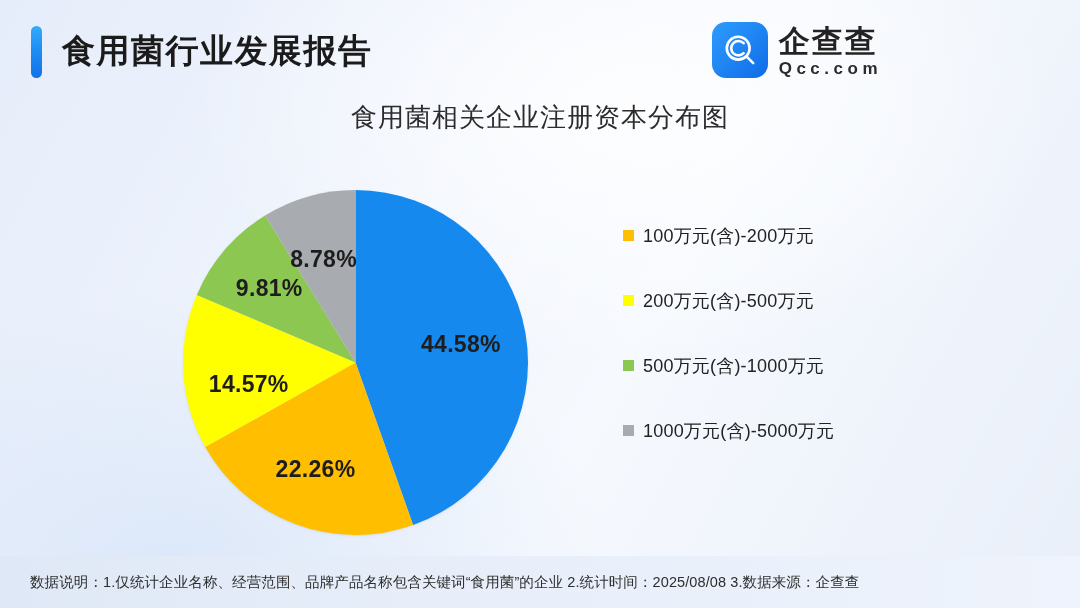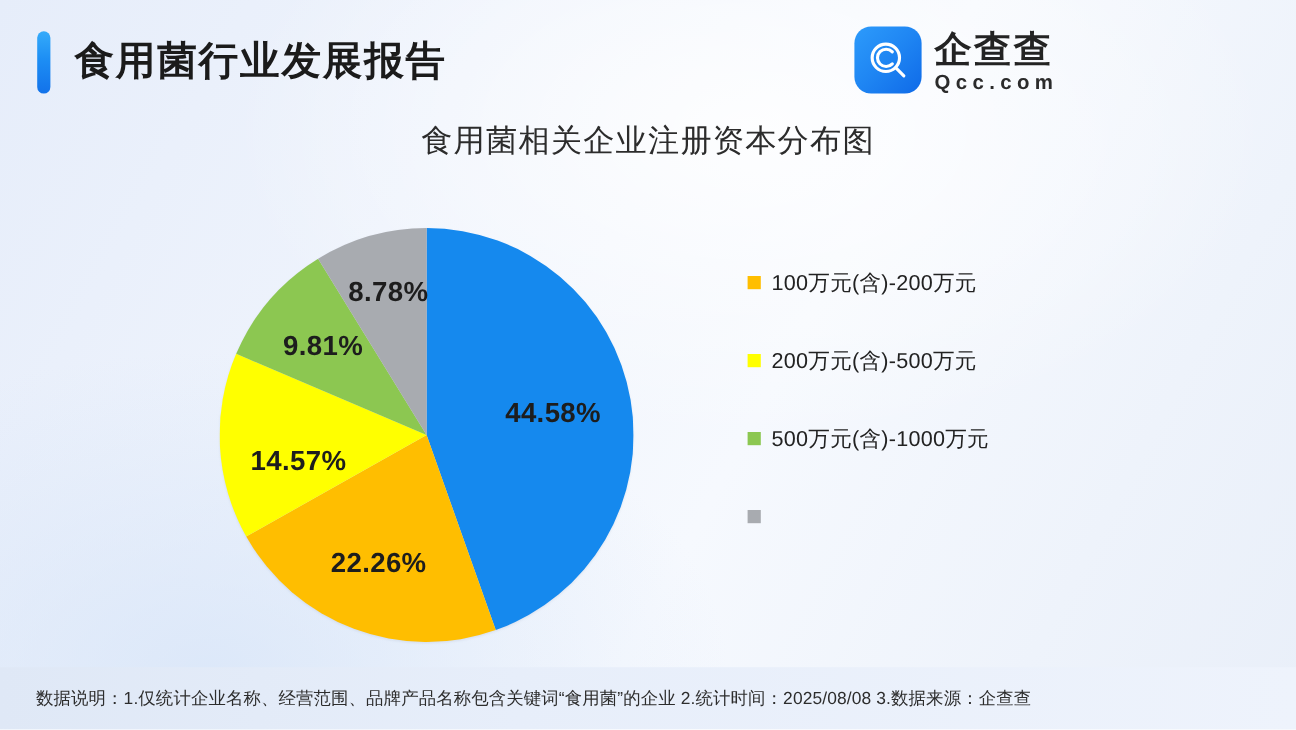--- a/index.html
+++ b/index.html
@@ -210,39 +210,40 @@
           <path d="M 172.5 172.5 L 22.180159715828296 257.11793909651254 A 172.5 172.5 0 0 1 13.80245667457487 104.88831652388164 Z" fill="#ffff00"></path>
           <path d="M 172.5 172.5 L 13.80245667457487 104.88831652388164 A 172.5 172.5 0 0 1 82.09191779503058 25.589725777876595 Z" fill="#8cc751"></path>
           <path d="M 172.5 172.5 L 82.09191779503058 25.589725777876595 A 172.5 172.5 0 0 1 172.5000000000001 0 Z" fill="#a8abb0"></path>
         </g>
     </svg>
     <div id="pie-labels">
         <div class="slice-label" style="left: 277.903px; top: 154.377px;">44.58%</div>
         <div class="slice-label" style="left: 132.525px; top: 279.101px;">22.26%</div>
         <div class="slice-label" style="left: 65.7116px; top: 178.377px; margin-top: 16px;">14.57%</div>
         <div class="slice-label" style="left: 86.2305px; top: 98.2074px;">9.81%</div>
-        <div class="slice-label" style="left: 140.554px; top: 53px;">8.78%</div>
+        <div class="slice-label" style="left: 140.554px; top: 69px;">8.78%</div>
       </div>
   </div>
 
   <div id="legend">
       <div class="legend-item">
         <span class="legend-swatch" style="background: rgb(255, 190, 0);"></span>
         <span class="legend-label">100万元(含)-200万元</span>
       </div>
       <div class="legend-item">
         <span class="legend-swatch" style="background: rgb(255, 255, 0);"></span>
         <span class="legend-label">200万元(含)-500万元</span>
       </div>
       <div class="legend-item">
         <span class="legend-swatch" style="background: rgb(140, 199, 81);"></span>
         <span class="legend-label">500万元(含)-1000万元</span>
       </div>
       <div class="legend-item">
         <span class="legend-swatch" style="background: rgb(168, 171, 176);"></span>
+        <span class="legend-label">1000万元(含)-5000万元</span>
       </div>
     </div>
 
   <div id="footer">
     <div id="footer-note">数据说明：1.仅统计企业名称、经营范围、品牌产品名称包含关键词“食用菌”的企业  2.统计时间：2025/08/08  3.数据来源：企查查</div>
   </div>
 
 </div>
 
 </body></html>

